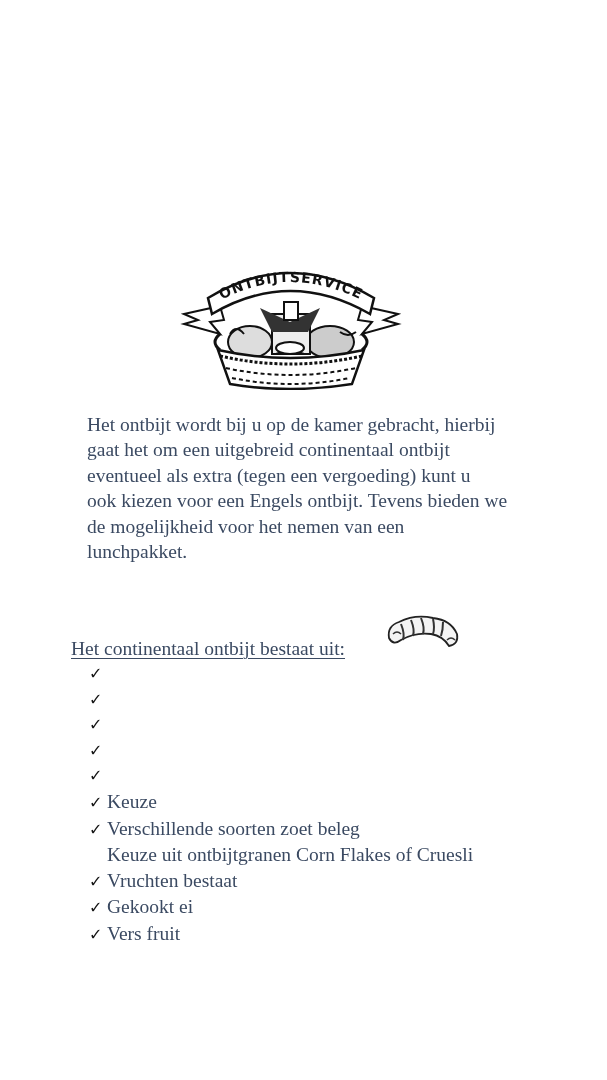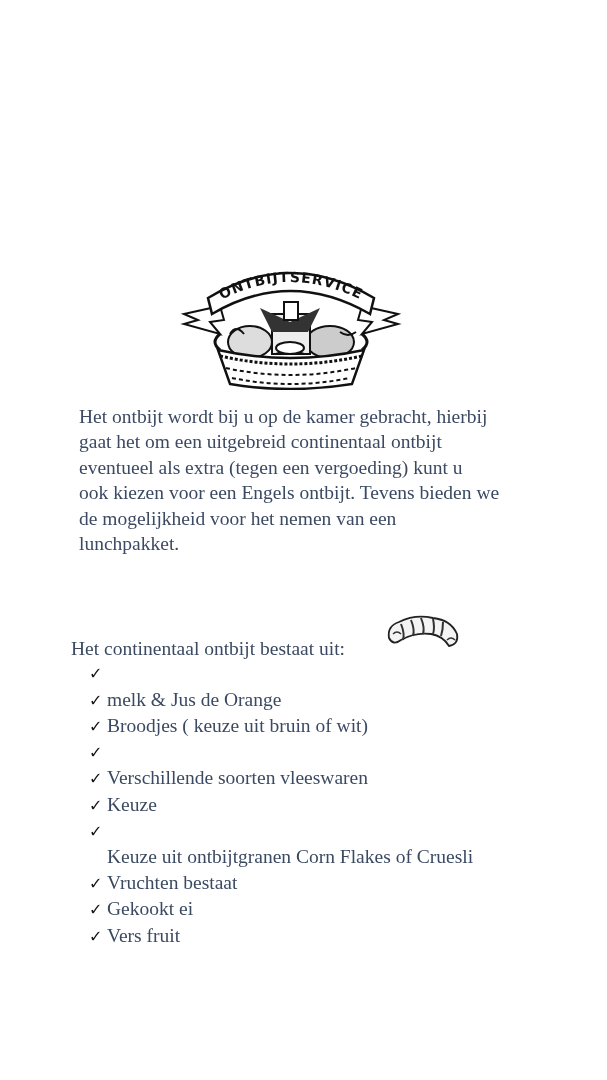--- a/index.html
+++ b/index.html
@@ -22,29 +22,30 @@
       width: 222px;
       height: 128px;
     }
     .intro {
       position: absolute;
       left: 71px;
       top: 396px;
       width: 480px;
       font-size: 19.5px;
       line-height: 25.4px;
-      margin: 8px;
+      margin: 16px;
       white-space: pre-line;
     }
     .list-title {
       position: absolute;
       left: 71px;
       top: 636px;
       font-size: 19.5px;
       line-height: 25px;
+      text-decoration: underline;
       text-decoration-thickness: 1px;
       text-underline-offset: 3px;
       margin: 0;
     }
     .croissant {
       position: absolute;
       left: 385px;
       top: 612px;
       width: 76px;
       height: 40px;
@@ -122,39 +123,37 @@
     <path d="M8 22 q4 -4 8 0 M62 28 q4 -4 8 0" stroke="#333" stroke-width="1.5" fill="none"></path>
   </svg>
 </div>
 
 <ul class="items">
   <li>
       <span class="check">✓</span>
     </li>
   <li>
       <span class="check">✓</span>
-      <span>melk &amp; Jus de Orange</span>
-    </li>
-  <li>
-      <span class="check">✓</span>
-      <span>Broodjes ( keuze uit bruin of wit)</span>
     </li>
   <li>
       <span class="check">✓</span>
     </li>
   <li>
       <span class="check">✓</span>
-      <span>Verschillende soorten vleeswaren</span>
+    </li>
+  <li>
+      <span class="check">✓</span>
     </li>
   <li>
       <span class="check">✓</span>
       <span>Keuze</span>
     </li>
   <li>
       <span class="check">✓</span>
+      <span>Verschillende soorten zoet beleg</span>
     </li>
   <li>
       <span class="check hidden"></span>
       <span>Keuze uit ontbijtgranen Corn Flakes of Cruesli</span>
     </li>
   <li>
       <span class="check">✓</span>
       <span>Vruchten bestaat</span>
     </li>
   <li>

